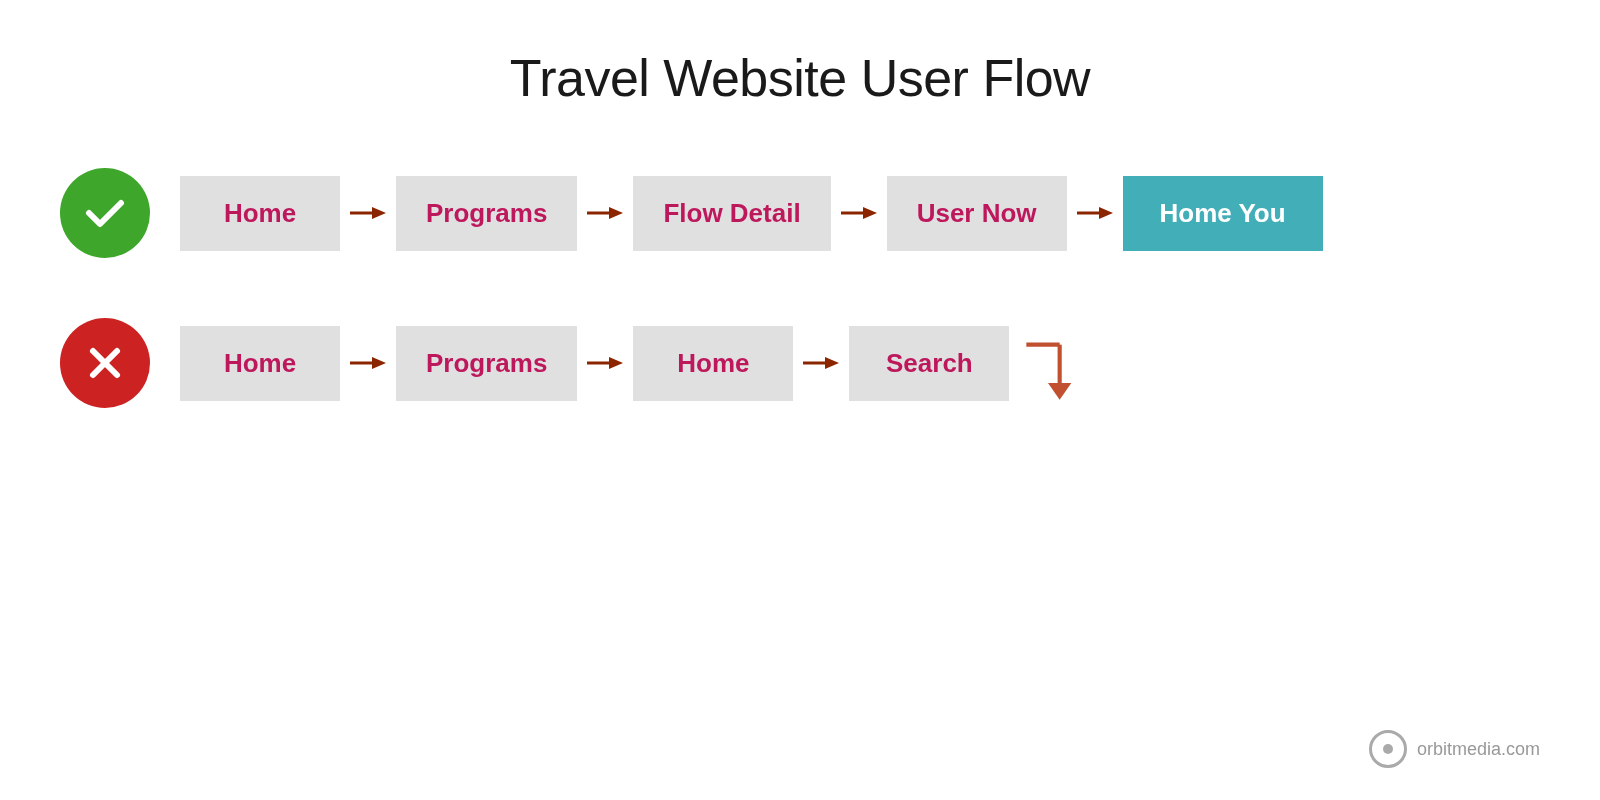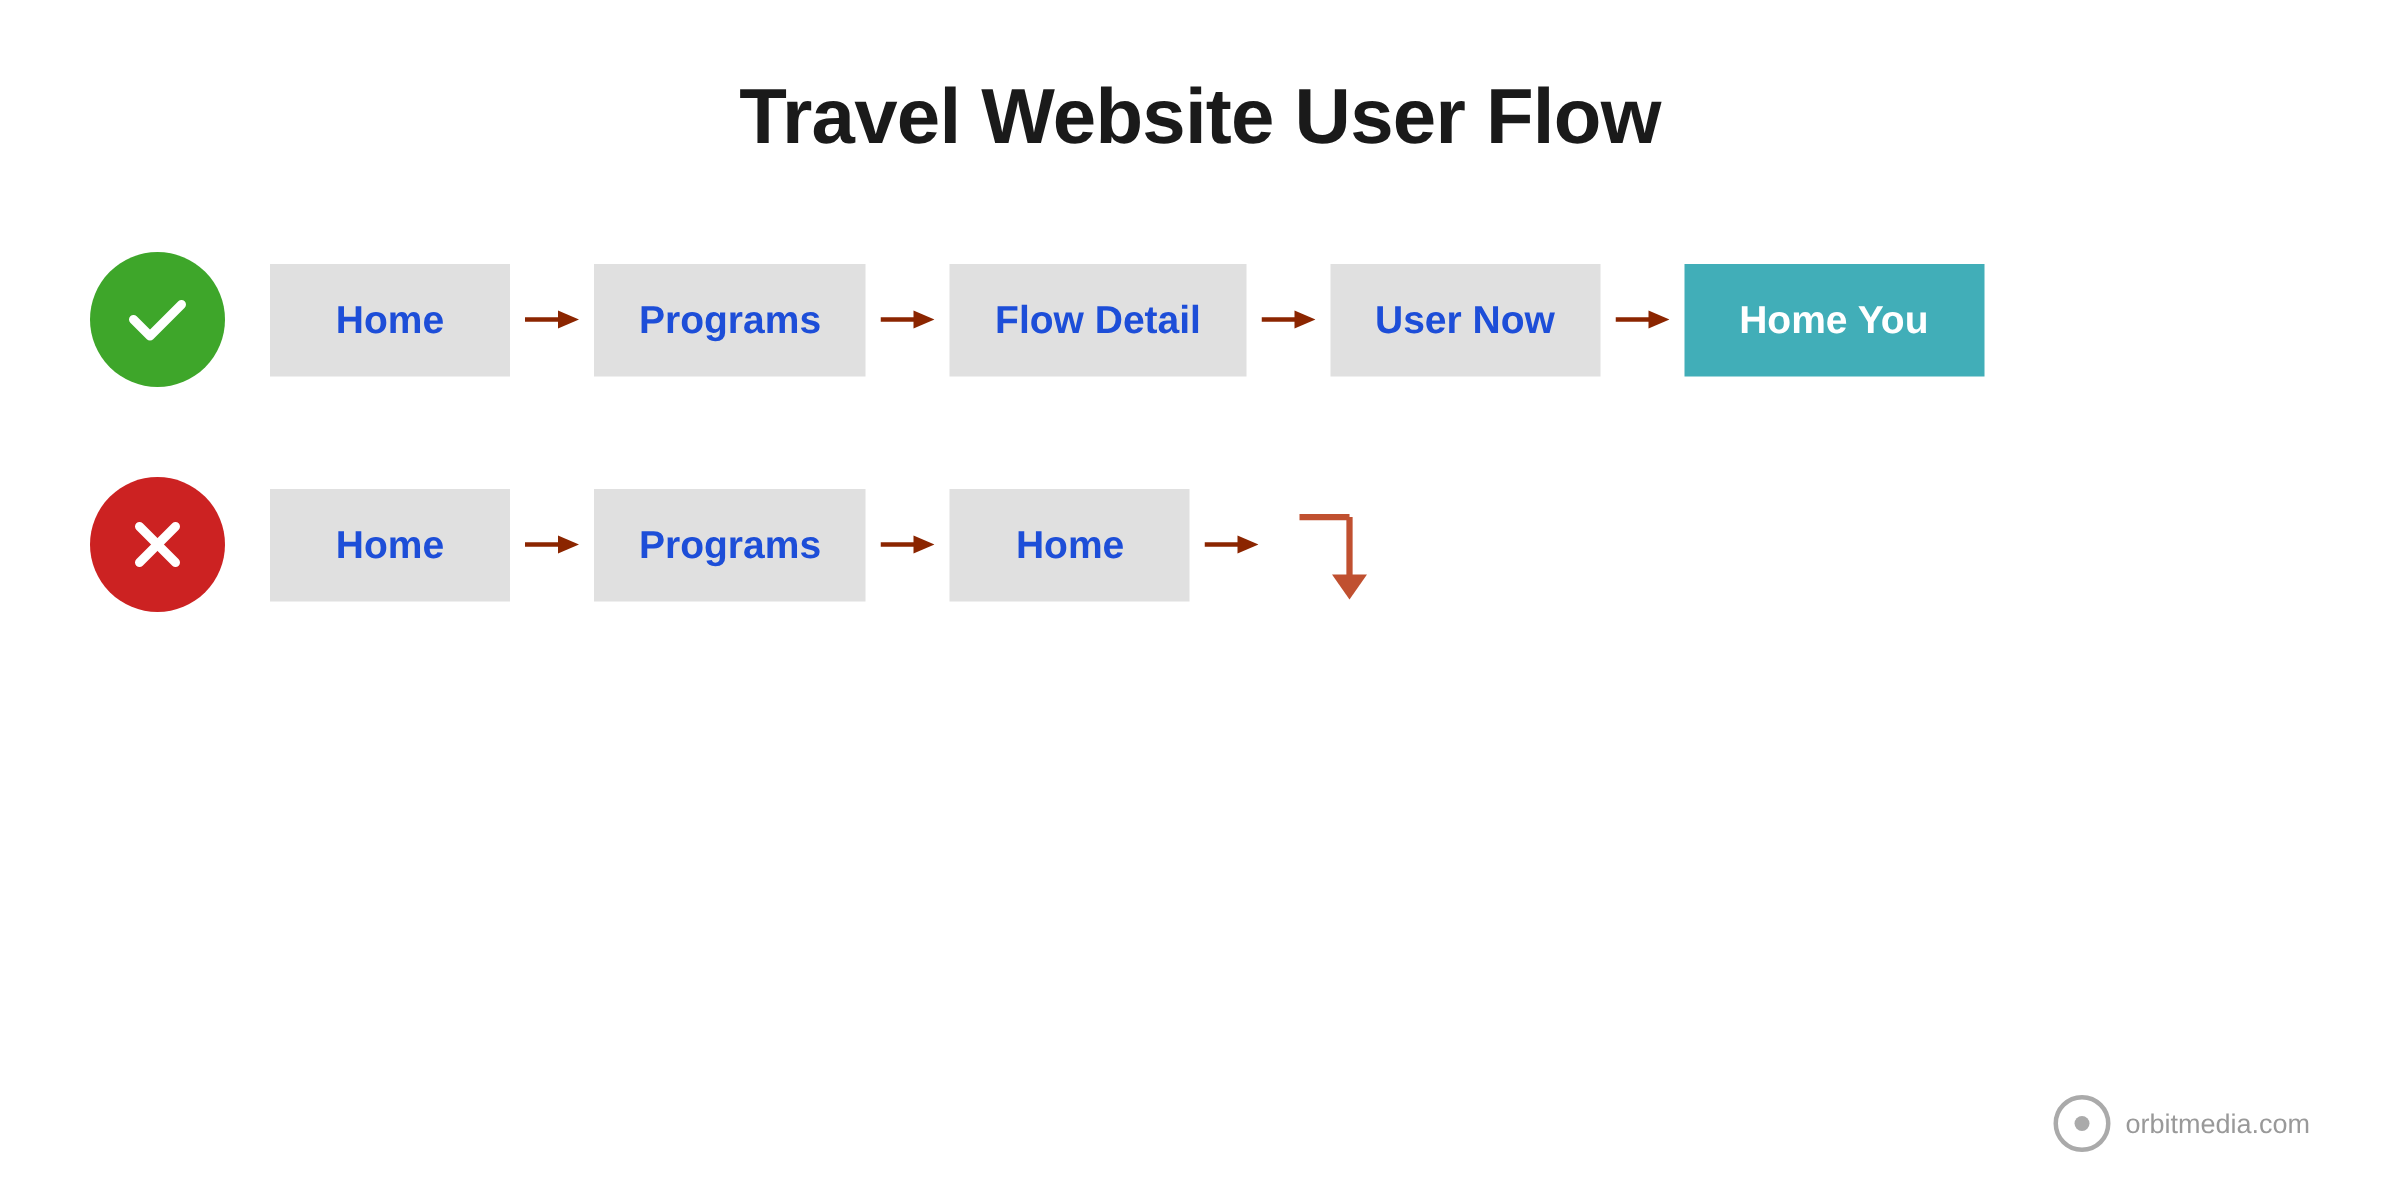--- a/index.html
+++ b/index.html
@@ -11,21 +11,21 @@
       font-family: 'Arial', sans-serif;
       display: flex;
       flex-direction: column;
       align-items: center;
       justify-content: flex-start;
       overflow: hidden;
     }
 
     .page-title {
       font-size: 52px;
-      font-weight: 700;
+      font-weight: 400;
       color: #1a1a1a;
       margin-top: 48px;
       margin-bottom: 60px;
       letter-spacing: -0.5px;
     }
 
     .diagram-container {
       display: flex;
       flex-direction: column;
       gap: 60px;
@@ -67,21 +67,21 @@
       display: flex;
       align-items: center;
       flex: 1;
     }
 
     .flow-node {
       background: #e0e0e0;
       padding: 22px 30px;
       font-size: 26px;
       font-weight: 700;
-      color: #1d4ed8;
+      color: #be185d;
       min-width: 160px;
       text-align: center;
       flex-shrink: 0;
     }
 
     .flow-node.highlight {
       background: #41aeb8;
       color: #ffffff;
       min-width: 200px;
     }
@@ -207,20 +207,21 @@
             <polygon points="22,6 36,12 22,18" fill="#8b2500"></polygon>
           </svg>
       </div>
       <div class="flow-node">Home</div>
       <div class="arrow">
         <svg viewBox="0 0 36 24">
             <line x1="0" y1="12" x2="26" y2="12" stroke="#8b2500" stroke-width="3"></line>
             <polygon points="22,6 36,12 22,18" fill="#8b2500"></polygon>
           </svg>
       </div>
+      <div class="flow-node">Search</div>
 
       <div class="arrow-down-container">
         <svg viewBox="0 0 60 80">
 
           <line x1="4" y1="12" x2="44" y2="12" stroke="#c05030" stroke-width="5"></line>
 
           <line x1="44" y1="12" x2="44" y2="62" stroke="#c05030" stroke-width="5"></line>
 
           <polygon points="30,58 44,78 58,58" fill="#c05030"></polygon>
         </svg>

